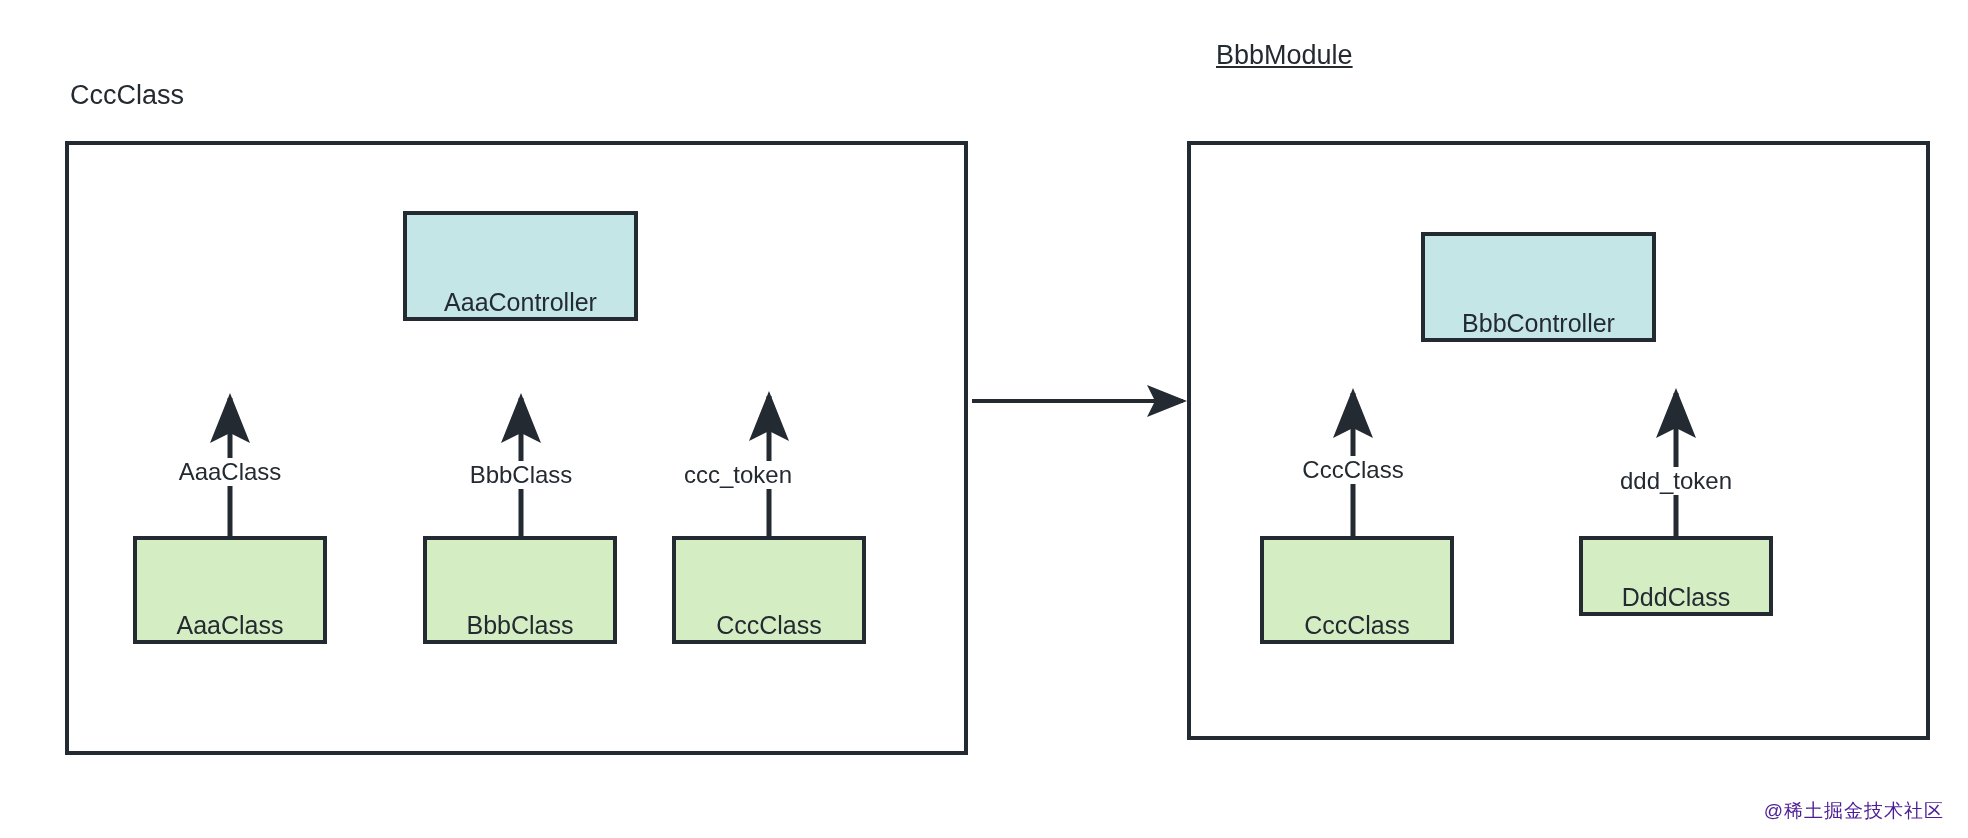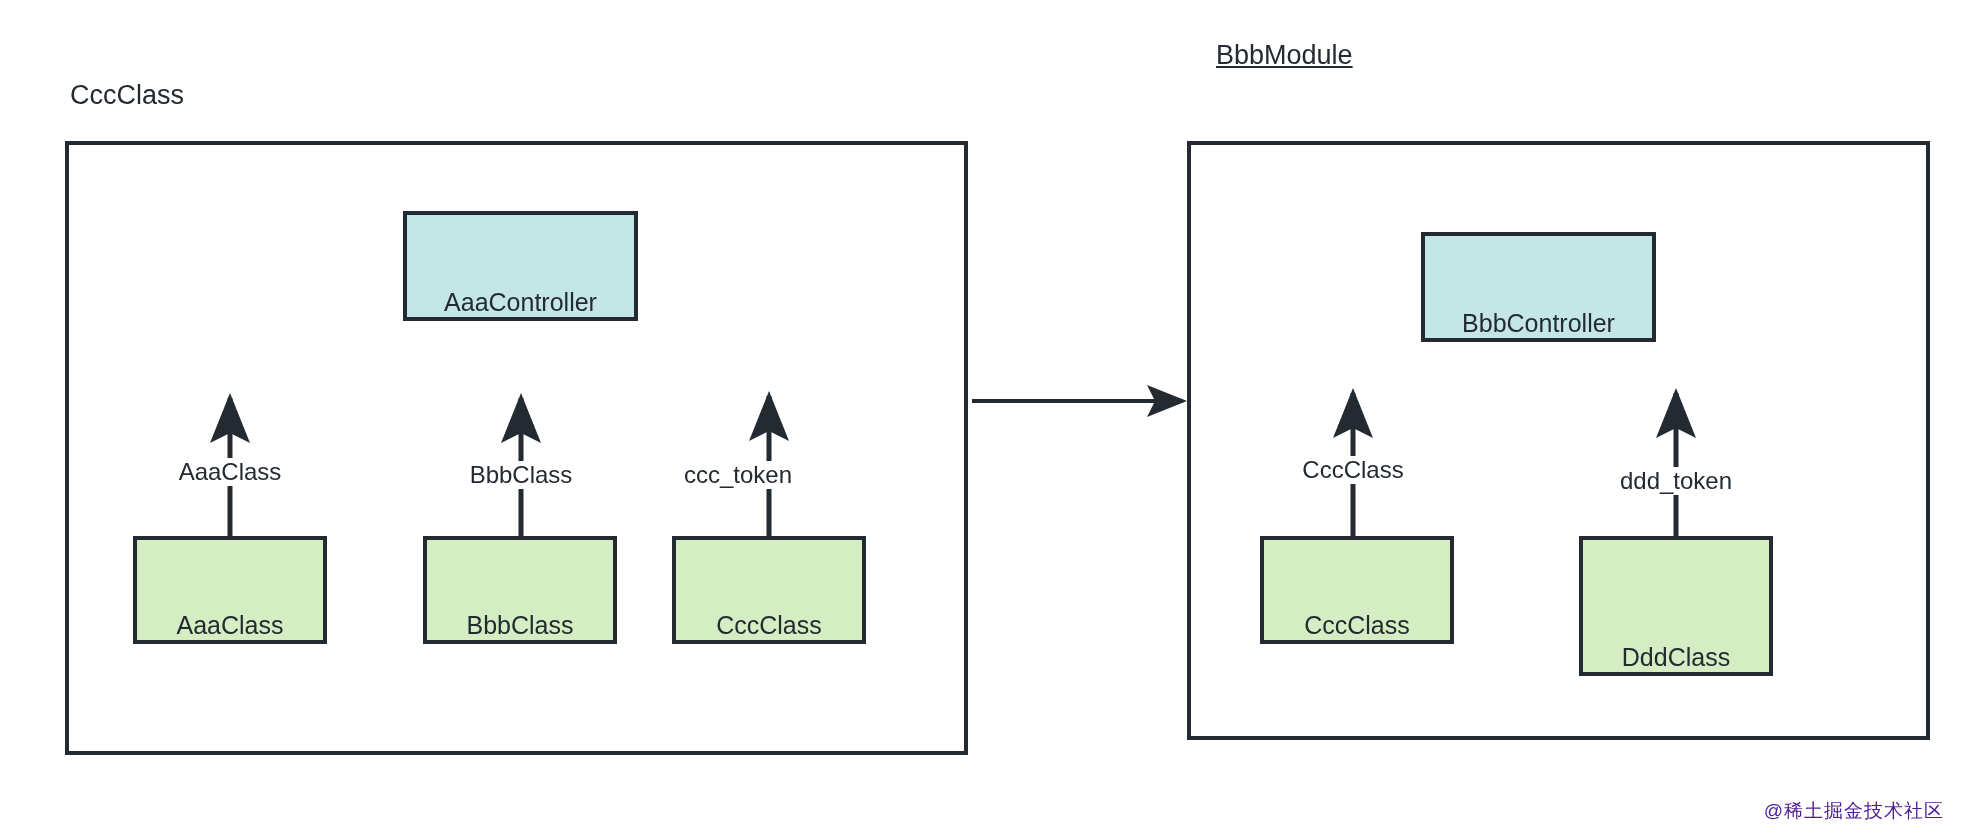--- a/index.html
+++ b/index.html
@@ -62,21 +62,21 @@
   #node-aaa-controller { left: 403px;  top: 211px; width: 235px; height: 110px; }
   #node-bbb-controller { left: 1421px; top: 211px; width: 235px; height: 110px; margin-top: 21px; }
 
   
   #node-aaa-class { left: 133px; top: 536px; width: 194px; height: 108px; }
   #node-bbb-class { left: 423px; top: 536px; width: 194px; height: 108px; }
   #node-ccc-class { left: 672px; top: 536px; width: 194px; height: 108px; }
 
   
   #node-ccc-class-r { left: 1260px; top: 536px; width: 194px; height: 108px; }
-  #node-ddd-class-r { left: 1579px; top: 536px; width: 194px; height: 140px; }
+  #node-ddd-class-r { left: 1579px; top: 536px; width: 194px; height: 80px; }
 
   
   #edges {
     position: absolute;
     left: 0; top: 0;
     width: 1968px; height: 838px;
     pointer-events: none;
   }
 
   

